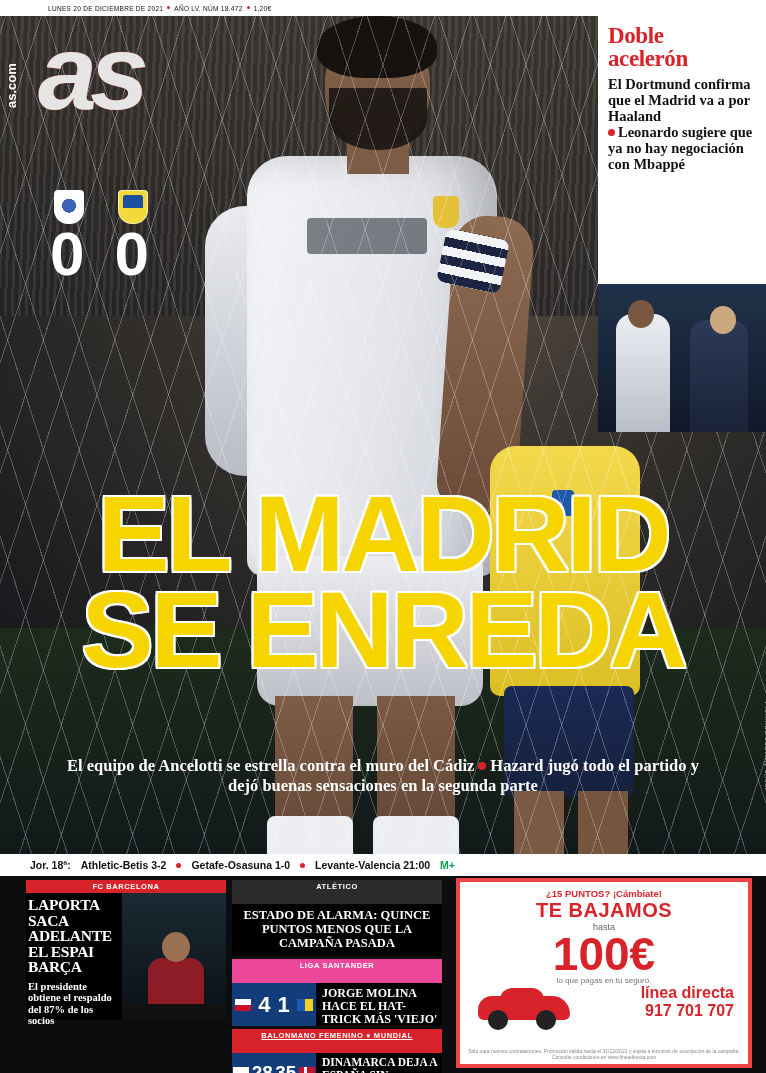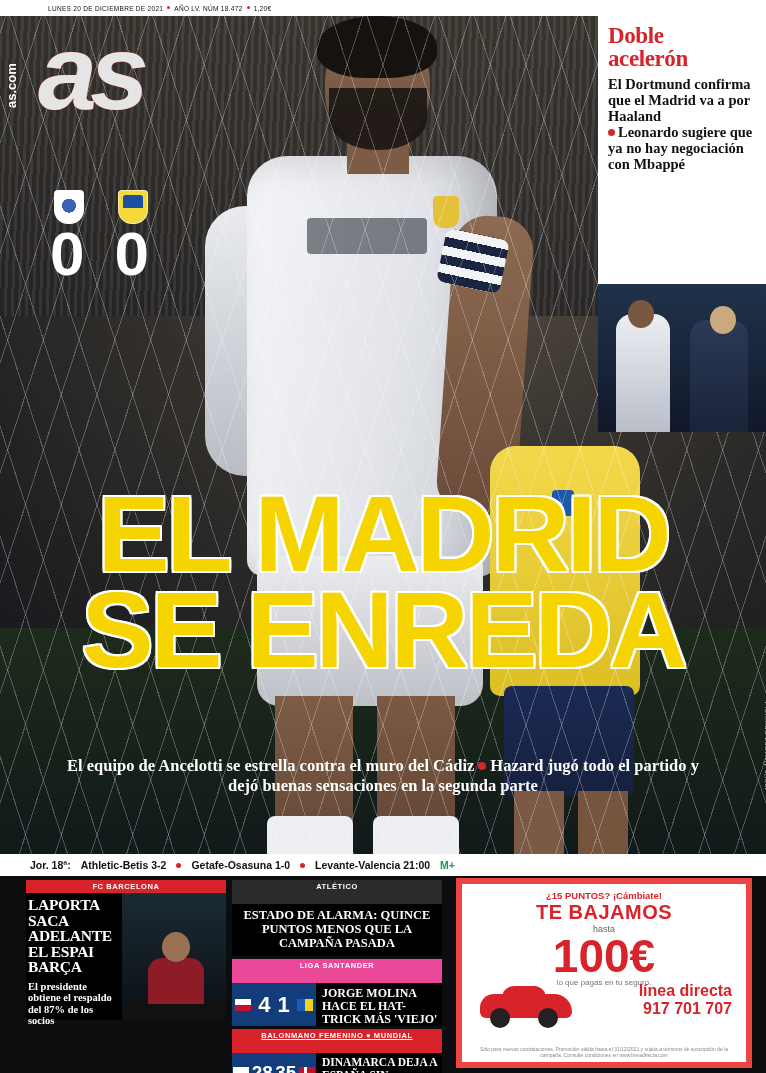--- a/index.html
+++ b/index.html
@@ -279,21 +279,21 @@
   .bmano .sc { width:84px; background:#123c7a; color:#fff; display:flex; align-items:center; justify-content:space-around; font-family:"Liberation Sans", sans-serif; font-weight:700; font-size:19px; padding:2px 0; }
   .bmano .fl.a { background: linear-gradient(#fff 0 50%, #c8102e 50%); width:16px; height:12px; }
   .bmano .fl.b { background:#c8102e; width:16px; height:12px; position:relative; }
   .bmano .fl.b:after { content:""; position:absolute; left:5px; top:0; width:3px; height:12px; background:#fff; }
   .bmano .txt2 { flex:1; color:#fff; font-weight:700; font-size:11.5px; line-height:12.5px; padding:3px 4px 0 6px; }
 
   
   .ad {
     position:absolute; right:14px; top:2px; width:296px; height:190px;
     background:#ffffff; color:#d8232a; text-align:center;
-    border:6px solid #ef4444;
+    border:4px solid #ef4444;
   }
   .ad .l1 { font-size:9.5px; font-weight:700; margin-top:6px; color:#d8232a; font-family:"Liberation Sans",sans-serif; }
   .ad .l2 { font-size:20px; font-weight:700; letter-spacing:.5px; font-family:"Liberation Sans",sans-serif; }
   .ad .l3 { font-size:9px; color:#666; font-family:"Liberation Sans",sans-serif; }
   .ad .price { font-size:46px; font-weight:700; line-height:44px; color:#d8232a; font-family:"Liberation Sans",sans-serif; }
   .ad .l4 { font-size:8px; color:#777; font-family:"Liberation Sans",sans-serif; margin-bottom:4px;}
   .ad .car {
     position:absolute; left:18px; bottom:34px; width:96px; height:44px;
   }
   .ad .car .body { position:absolute; left:0; bottom:10px; width:92px; height:24px; background:#d8232a; border-radius:14px 18px 6px 6px; }

